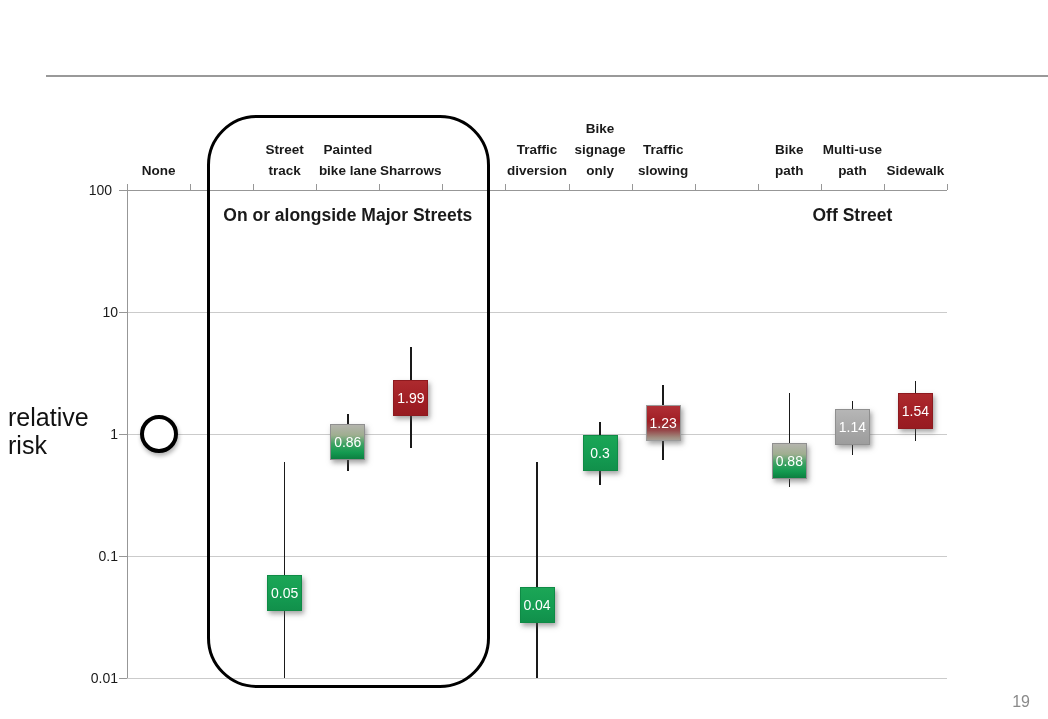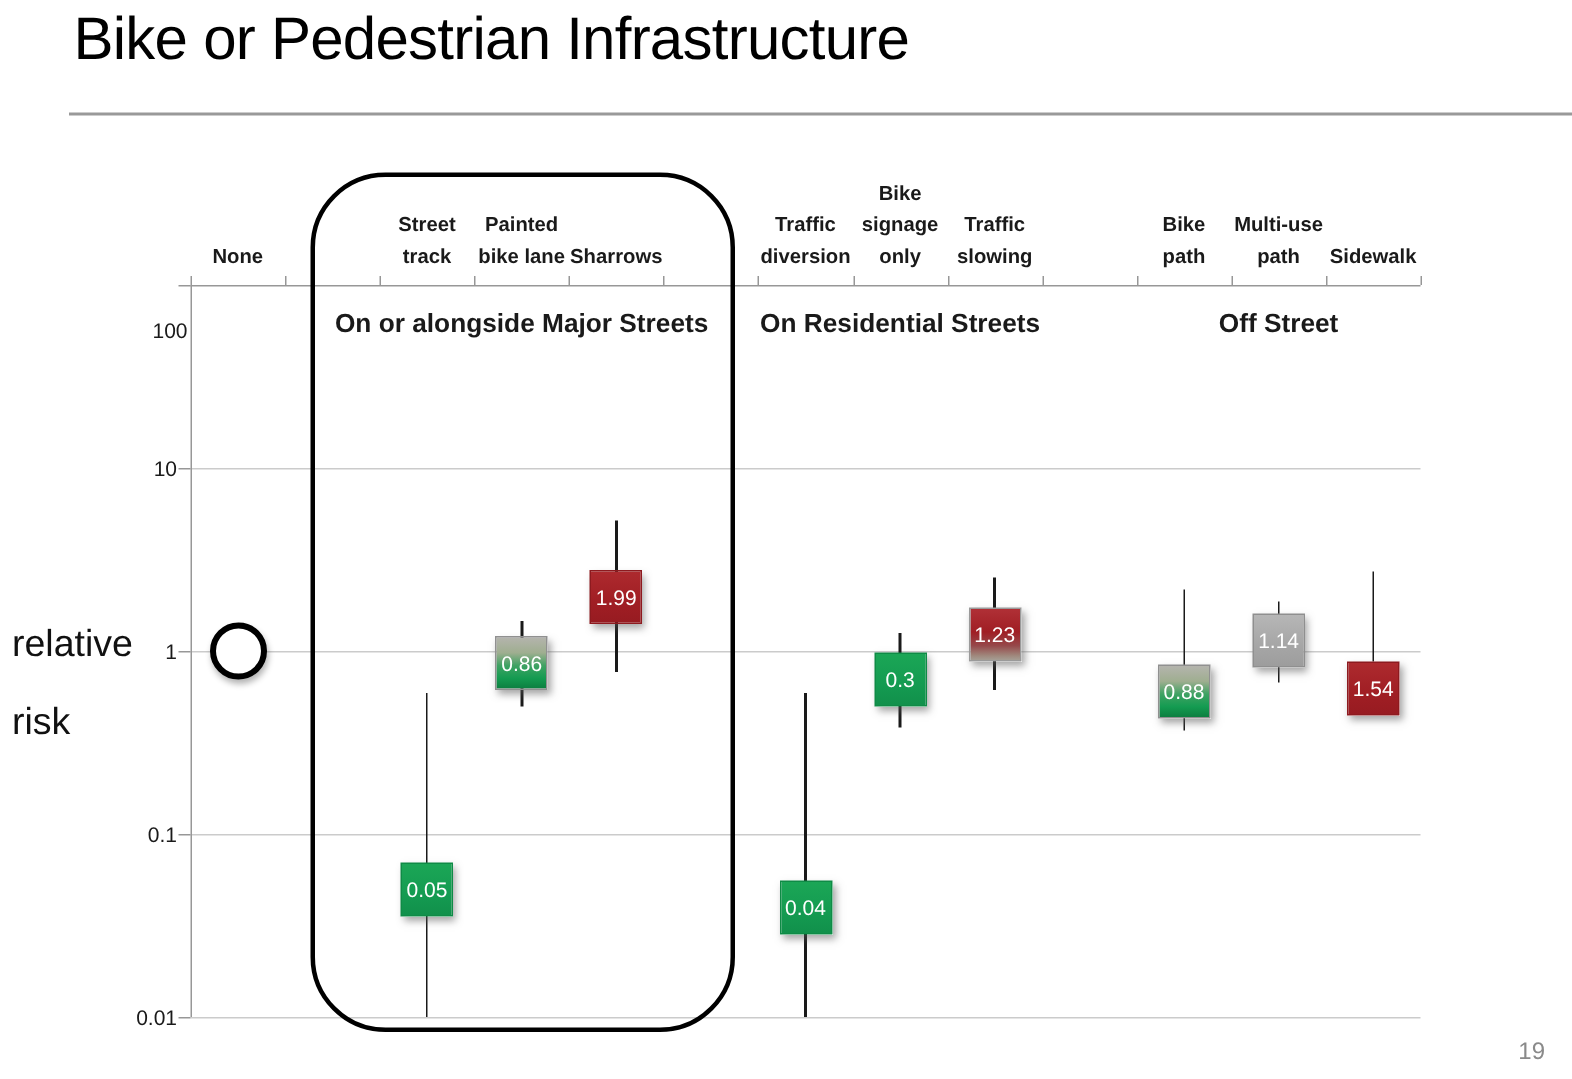--- a/index.html
+++ b/index.html
@@ -11,21 +11,21 @@
   .slide-title{
     position:absolute;left:49px;top:4px;margin:0;
     font-size:40px;font-weight:normal;color:#000;letter-spacing:-0.5px;
     white-space:nowrap;
   }
   .title-rule{
     position:absolute;left:46px;right:0;top:75px;height:2px;background:#999;
   }
   .ylabel{
     position:absolute;left:8px;top:403px;width:120px;
-    font-size:25px;line-height:52px;color:#111;
+    font-size:25px;line-height:28px;color:#111;
   }
   #chart{position:absolute;inset:0;}
   
   .gridline{position:absolute;height:1px;background:#cbcbcb;}
   .gridline.axis-top{background:#979797;height:1.3px;}
   .vaxis{position:absolute;width:1px;background:#979797;}
   .ytick{position:absolute;height:1px;width:8px;background:#979797;}
   .btick{position:absolute;width:1px;height:6px;background:#979797;}
   .ytick-label{
     position:absolute;width:60px;text-align:right;
@@ -62,27 +62,26 @@
     border:3px solid #000;border-radius:50px;box-sizing:border-box;
   }
   .page-number{
     position:absolute;right:18px;bottom:8px;font-size:16px;color:#8a8a8a;
   }
 </style>
 </head>
 <body>
 
 <div class="slide">
-  <h1 class="slide-title">Bike or Pedestrian Infrastructure</h1>
   <div class="title-rule"></div>
   <div class="ylabel">relative risk</div>
   <div id="chart">
       <div class="gridline axis-top" style="left: 127px; width: 820px; top: 189.5px;"></div>
       <div class="ytick" style="left: 119px; top: 189.5px;"></div>
-      <div class="ytick-label" style="left: 65px; top: 181px; margin-top: 30px;">100</div>
+      <div class="ytick-label" style="left: 52px; top: 181px;">100</div>
       <div class="gridline" style="left: 127px; width: 820px; top: 311.5px;"></div>
       <div class="ytick" style="left: 119px; top: 311.5px;"></div>
       <div class="ytick-label" style="left: 58px; top: 303px;">10</div>
       <div class="gridline" style="left: 127px; width: 820px; top: 433.5px;"></div>
       <div class="ytick" style="left: 119px; top: 433.5px;"></div>
       <div class="ytick-label" style="left: 58px; top: 425px;">1</div>
       <div class="gridline" style="left: 127px; width: 820px; top: 555.5px;"></div>
       <div class="ytick" style="left: 119px; top: 555.5px;"></div>
       <div class="ytick-label" style="left: 58px; top: 547px;">0.1</div>
       <div class="gridline" style="left: 127px; width: 820px; top: 677.5px;"></div>
@@ -97,21 +96,20 @@
       <div class="btick" style="left: 442.385px; top: 184px;"></div>
       <div class="btick" style="left: 505.462px; top: 184px;"></div>
       <div class="btick" style="left: 568.538px; top: 184px;"></div>
       <div class="btick" style="left: 631.615px; top: 184px;"></div>
       <div class="btick" style="left: 694.692px; top: 184px;"></div>
       <div class="btick" style="left: 757.769px; top: 184px;"></div>
       <div class="btick" style="left: 820.846px; top: 184px;"></div>
       <div class="btick" style="left: 883.923px; top: 184px;"></div>
       <div class="btick" style="left: 947px; top: 184px;"></div>
       <div class="group-label" style="left: 347.769px; top: 205px;">On or alongside Major Streets</div>
-      <div class="group-label" style="left: 600.077px; top: 205px;">On Residential Streets</div>
       <div class="group-label" style="left: 852.385px; top: 205px;">Off Street</div>
       <div class="cat-label" style="left: 158.538px; top: 160px;">
         <div>None</div>
       </div>
       <div class="ref-circle" style="left: 139.538px; top: 415px;"></div>
       <div class="cat-label" style="left: 284.692px; top: 139px;">
         <div>Street</div>
         <div>track</div>
       </div>
       <div class="whisker" style="left: 283.942px; top: 461.956px; height: 216.044px;"></div>
@@ -155,17 +153,17 @@
       <div class="cat-label" style="left: 852.385px; top: 139px;">
         <div>Multi-use</div>
         <div>path</div>
       </div>
       <div class="whisker" style="left: 851.635px; top: 401.119px; height: 54.0995px;"></div>
       <div class="databox box-gray" style="left: 834.885px; top: 409.058px;">1.14</div>
       <div class="cat-label" style="left: 915.462px; top: 160px;">
         <div>Sidewalk</div>
       </div>
       <div class="whisker" style="left: 914.712px; top: 380.983px; height: 59.7905px;"></div>
-      <div class="databox box-dark_red" style="left: 897.962px; top: 393.122px; margin-top: 48px;">1.54</div>
+      <div class="databox box-dark_red" style="left: 897.962px; top: 393.122px;">1.54</div>
     </div>
   <div class="group-outline"></div>
   <div class="page-number">19</div>
 </div>
 
 </body></html>

